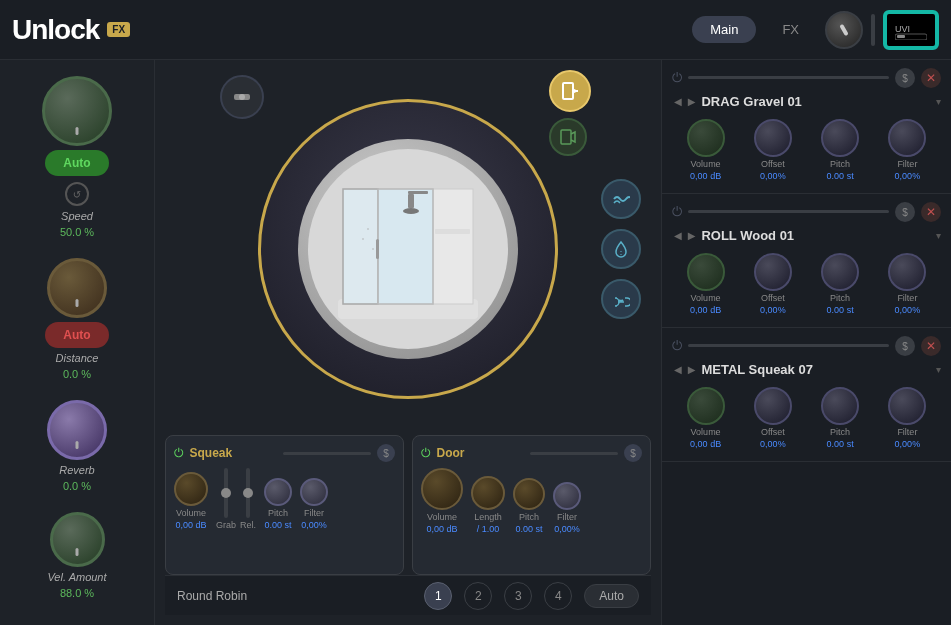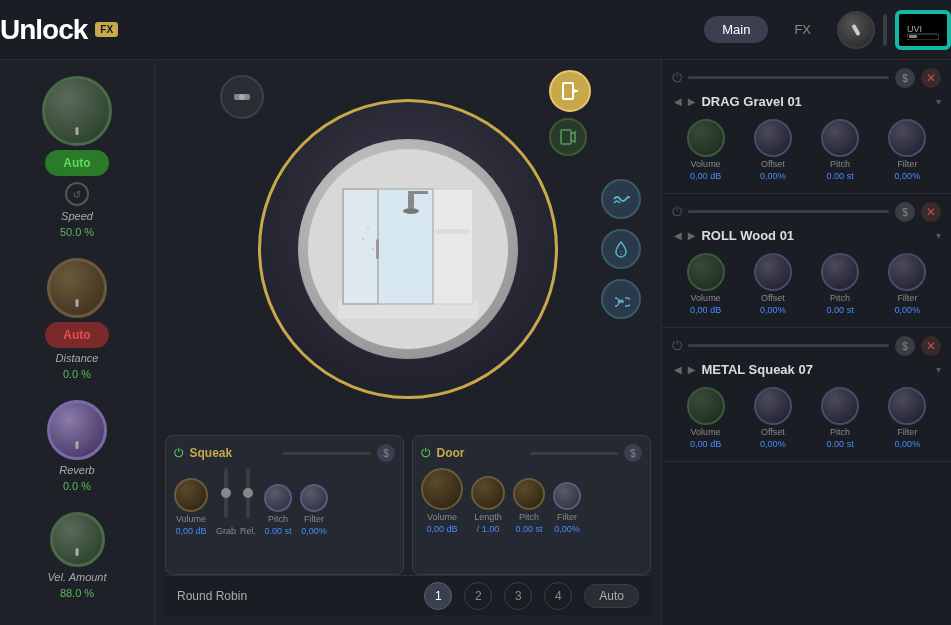--- a/index.html
+++ b/index.html
@@ -11,21 +11,21 @@
       overflow: hidden;
       color: #ccc;
     }
 
     
     .header {
       display: flex;
       align-items: center;
       height: 60px;
       background: #1a1e24;
-      padding: 0 0;
+      padding: 0 12px;
       border-bottom: 1px solid #2a2e34;
     }
     .app-title {
       font-size: 28px;
       font-weight: 900;
       color: #fff;
       letter-spacing: -1px;
       margin-right: 8px;
     }
     .fx-badge {
@@ -320,21 +320,21 @@
     }
     .slider-group {
       display: flex;
       gap: 4px;
       align-items: flex-end;
     }
     .vertical-slider {
       display: flex;
       flex-direction: column;
       align-items: center;
-      gap: 8px;
+      gap: 2px;
     }
     .slider-track {
       width: 4px;
       height: 50px;
       background: #3a3e44;
       border-radius: 2px;
       position: relative;
     }
     .slider-thumb {
       width: 10px;

